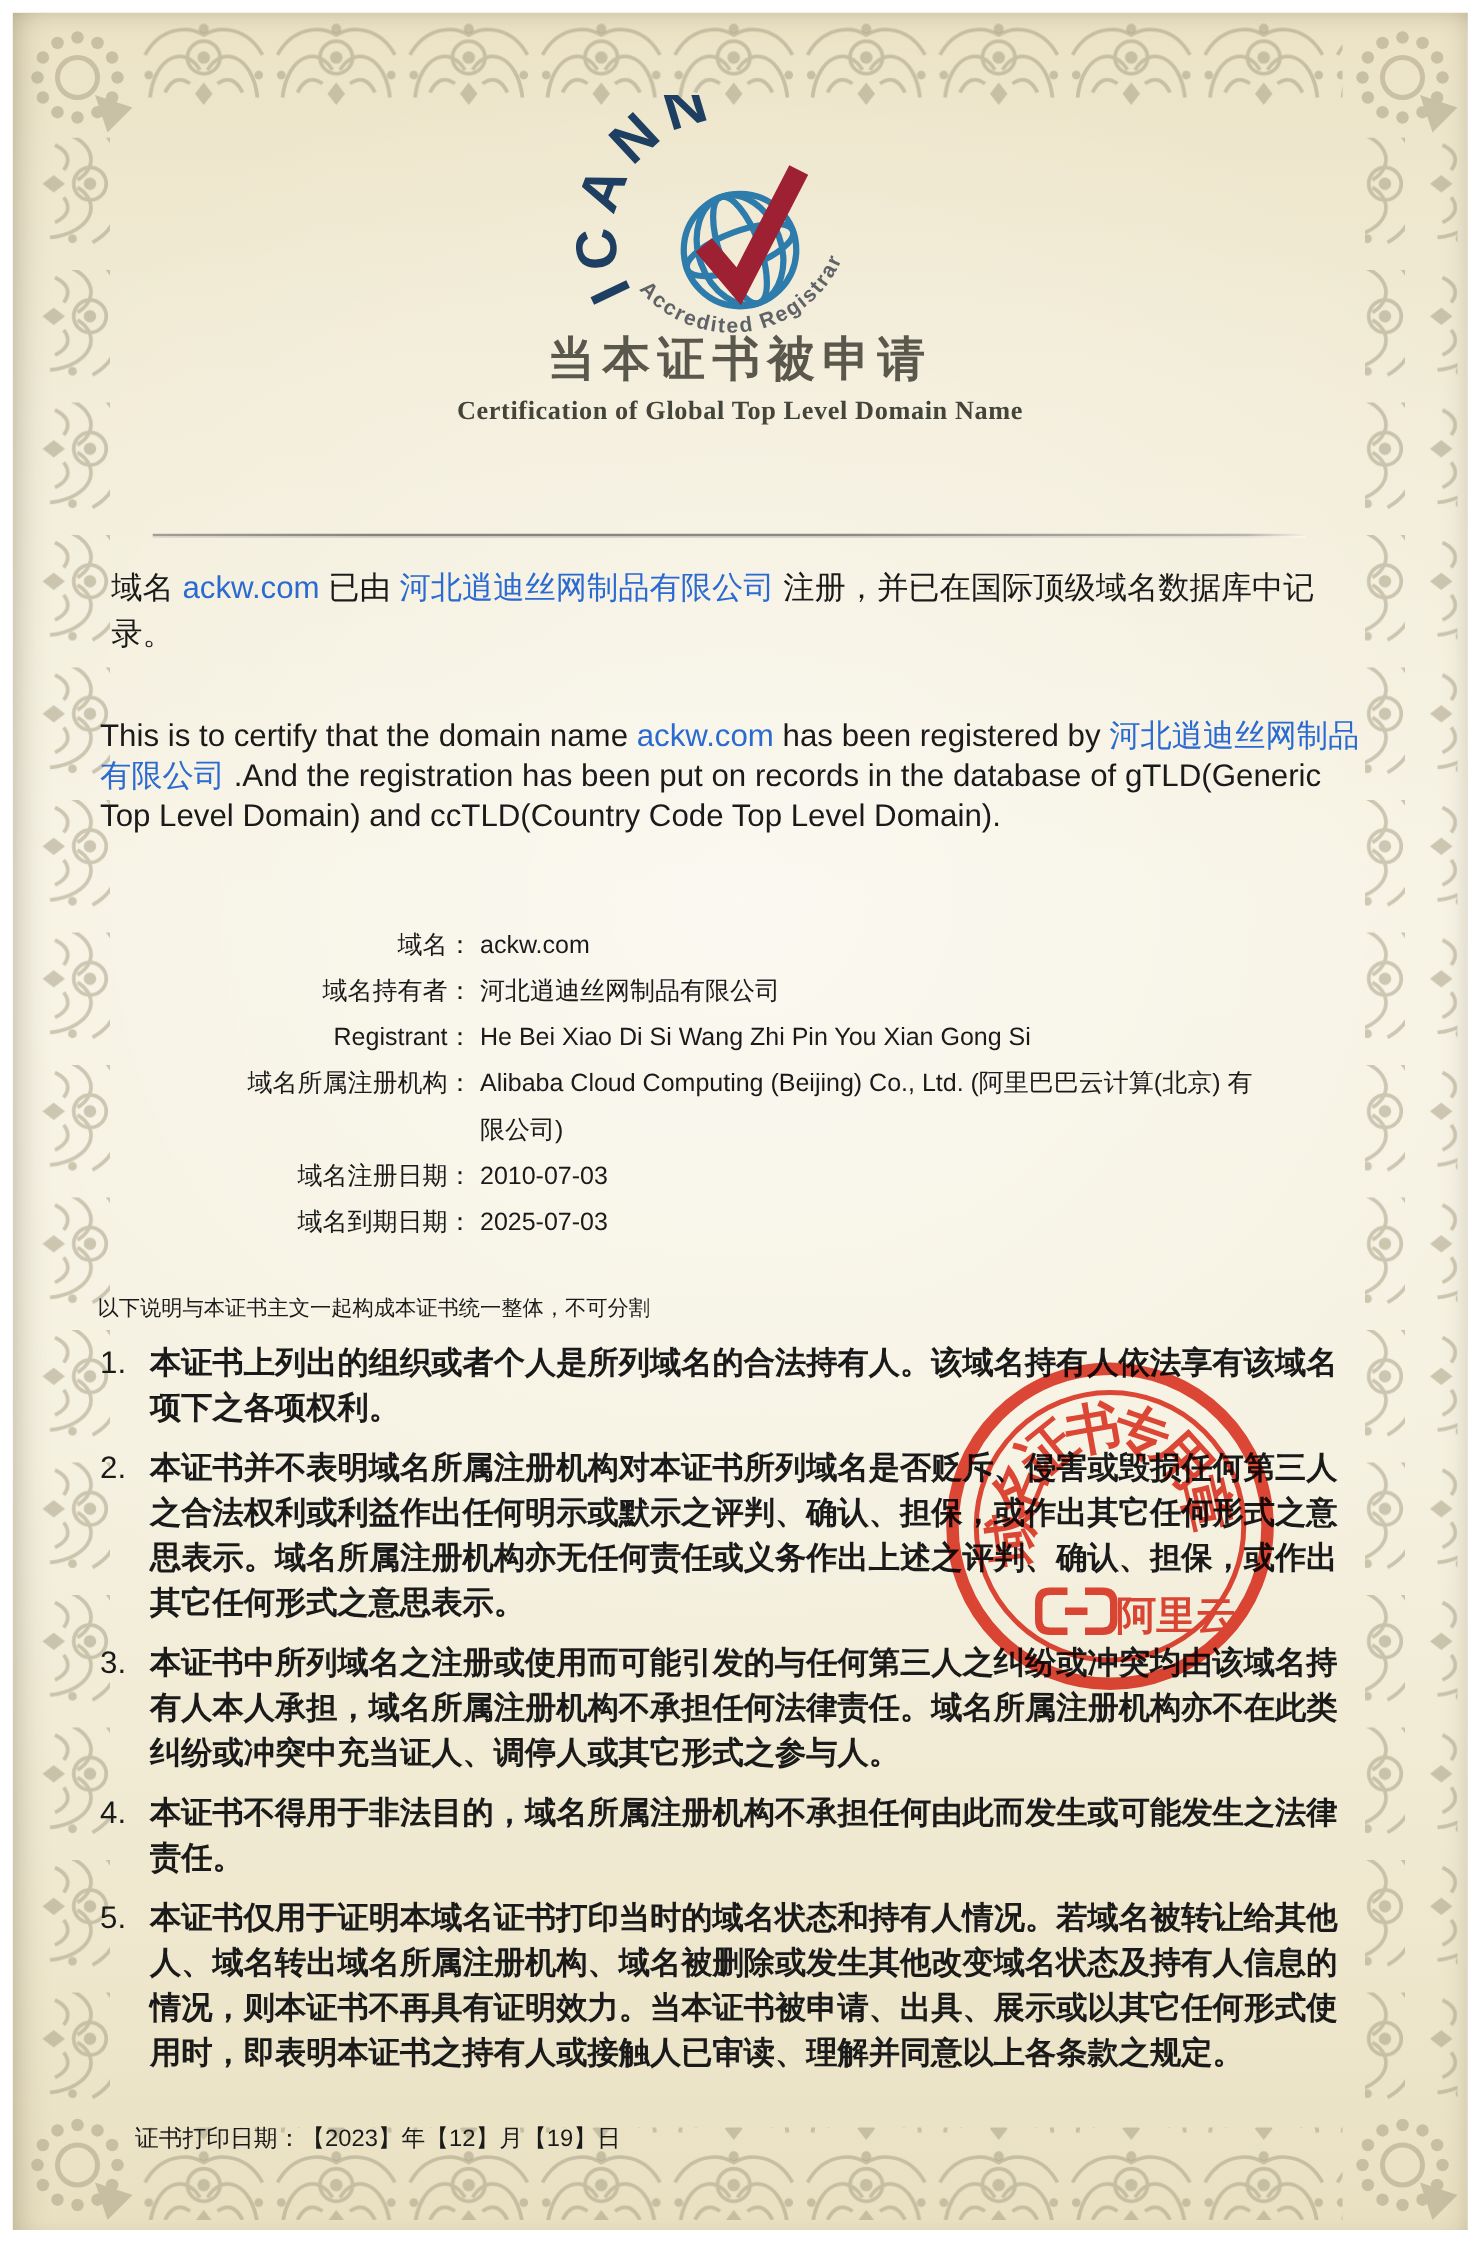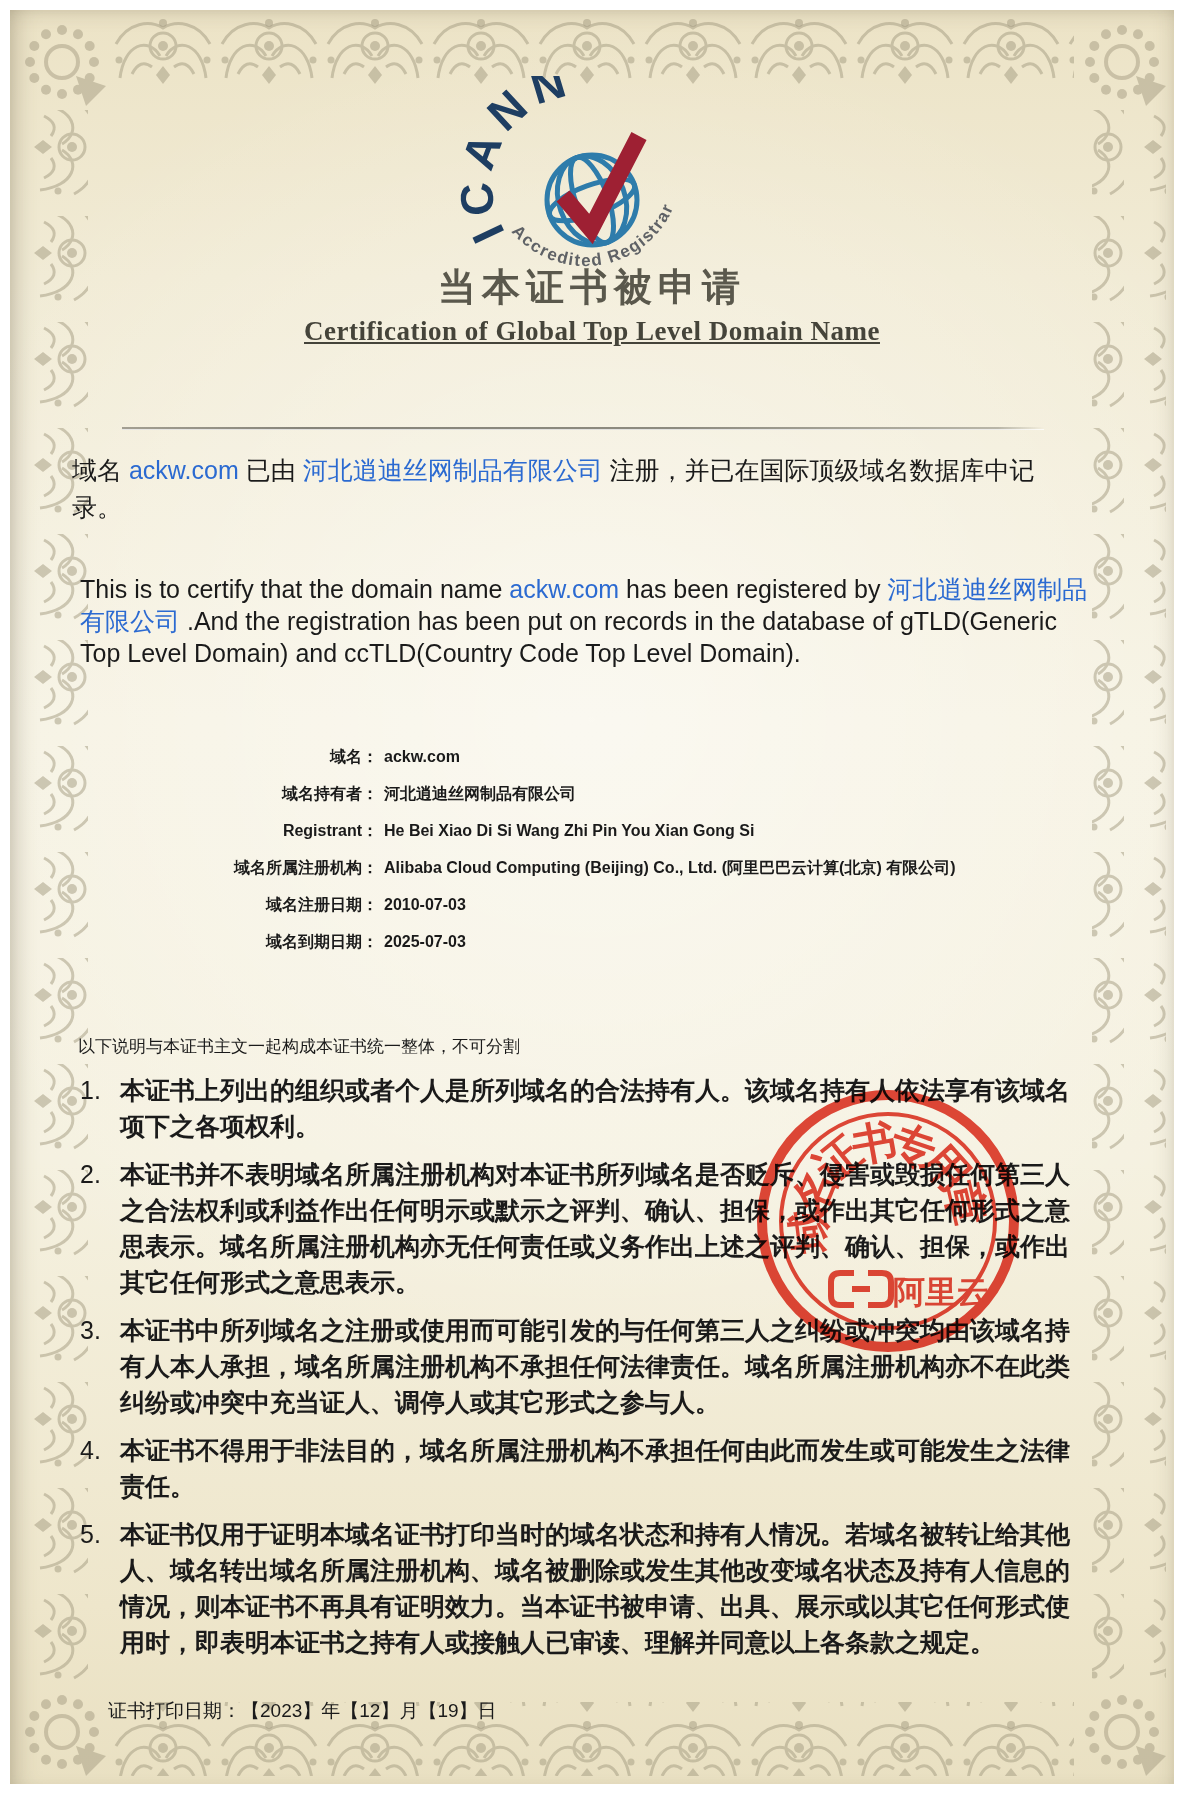--- a/index.html
+++ b/index.html
@@ -11,29 +11,29 @@
       linear-gradient(180deg,#ece3c6 0%,#f1ebd5 15%,#f6f2e2 40%,#f5f1e0 65%,#eee6cb 90%,#e9e0c2 100%);
     box-shadow: inset 20px 0 26px -18px rgba(95,84,60,.38),
                 inset -16px 0 22px -18px rgba(95,84,60,.26),
                 inset 0 16px 22px -16px rgba(95,84,60,.22);
   }
   .abs{position:absolute;}
   .frame-svg{left:0;top:0;pointer-events:none;}
   .center{left:0;width:100%;text-align:center;}
   .title-zh{top:252px;font-size:38px;font-weight:700;letter-spacing:6px;color:#5a584c;}
   .title-en{top:306px;font-family:"Liberation Serif","DejaVu Serif",serif;
-            font-size:27px;font-weight:700;color:#45443a;letter-spacing:.5px;text-decoration:underline;}
+            font-size:21px;font-weight:700;color:#45443a;letter-spacing:.5px;}
   .divider{top:417px;left:112px;width:922px;height:2px;
            background:linear-gradient(90deg,#a39f92,#86847a 20%,#8d8b80 60%,#b9b6a8 95%,rgba(185,182,168,0));
            border-bottom:1px solid rgba(255,255,255,.75);}
   .para{font-size:25px;}
-  .intro-zh{top:442px;left:62px;width:1008px;line-height:37px;}
+  .intro-zh{top:442px;left:79px;width:1008px;line-height:37px;}
   .intro-en{top:563px;left:70px;width:1008px;line-height:32px;font-size:25px;}
   .blue{color:#2b6ad1;}
-  .details{top:728px;left:70px;width:1012px;font-size:16px;font-weight:bold;}
+  .details{top:728px;left:70px;width:1012px;font-size:20px;}
   .drow{display:flex;line-height:37px;}
   .dlabel{flex:none;width:298px;text-align:right;}
   .dvalue{width:622px;padding-left:6px;}
   .terms-intro{top:1020px;left:68px;font-size:17px;line-height:34px;}
   .terms{top:1062px;left:70px;width:1012px;font-size:25px;}
   .term{display:flex;margin-bottom:12px;}
   .tnum{flex:none;width:40px;line-height:36px;}
   .ttext{width:960px;line-height:36px;font-weight:bold;}
   .stamp-wrap{left:718px;top:1051px;width:320px;height:320px;mix-blend-mode:multiply;}
   .footer{top:1688px;left:98px;font-size:19px;}

